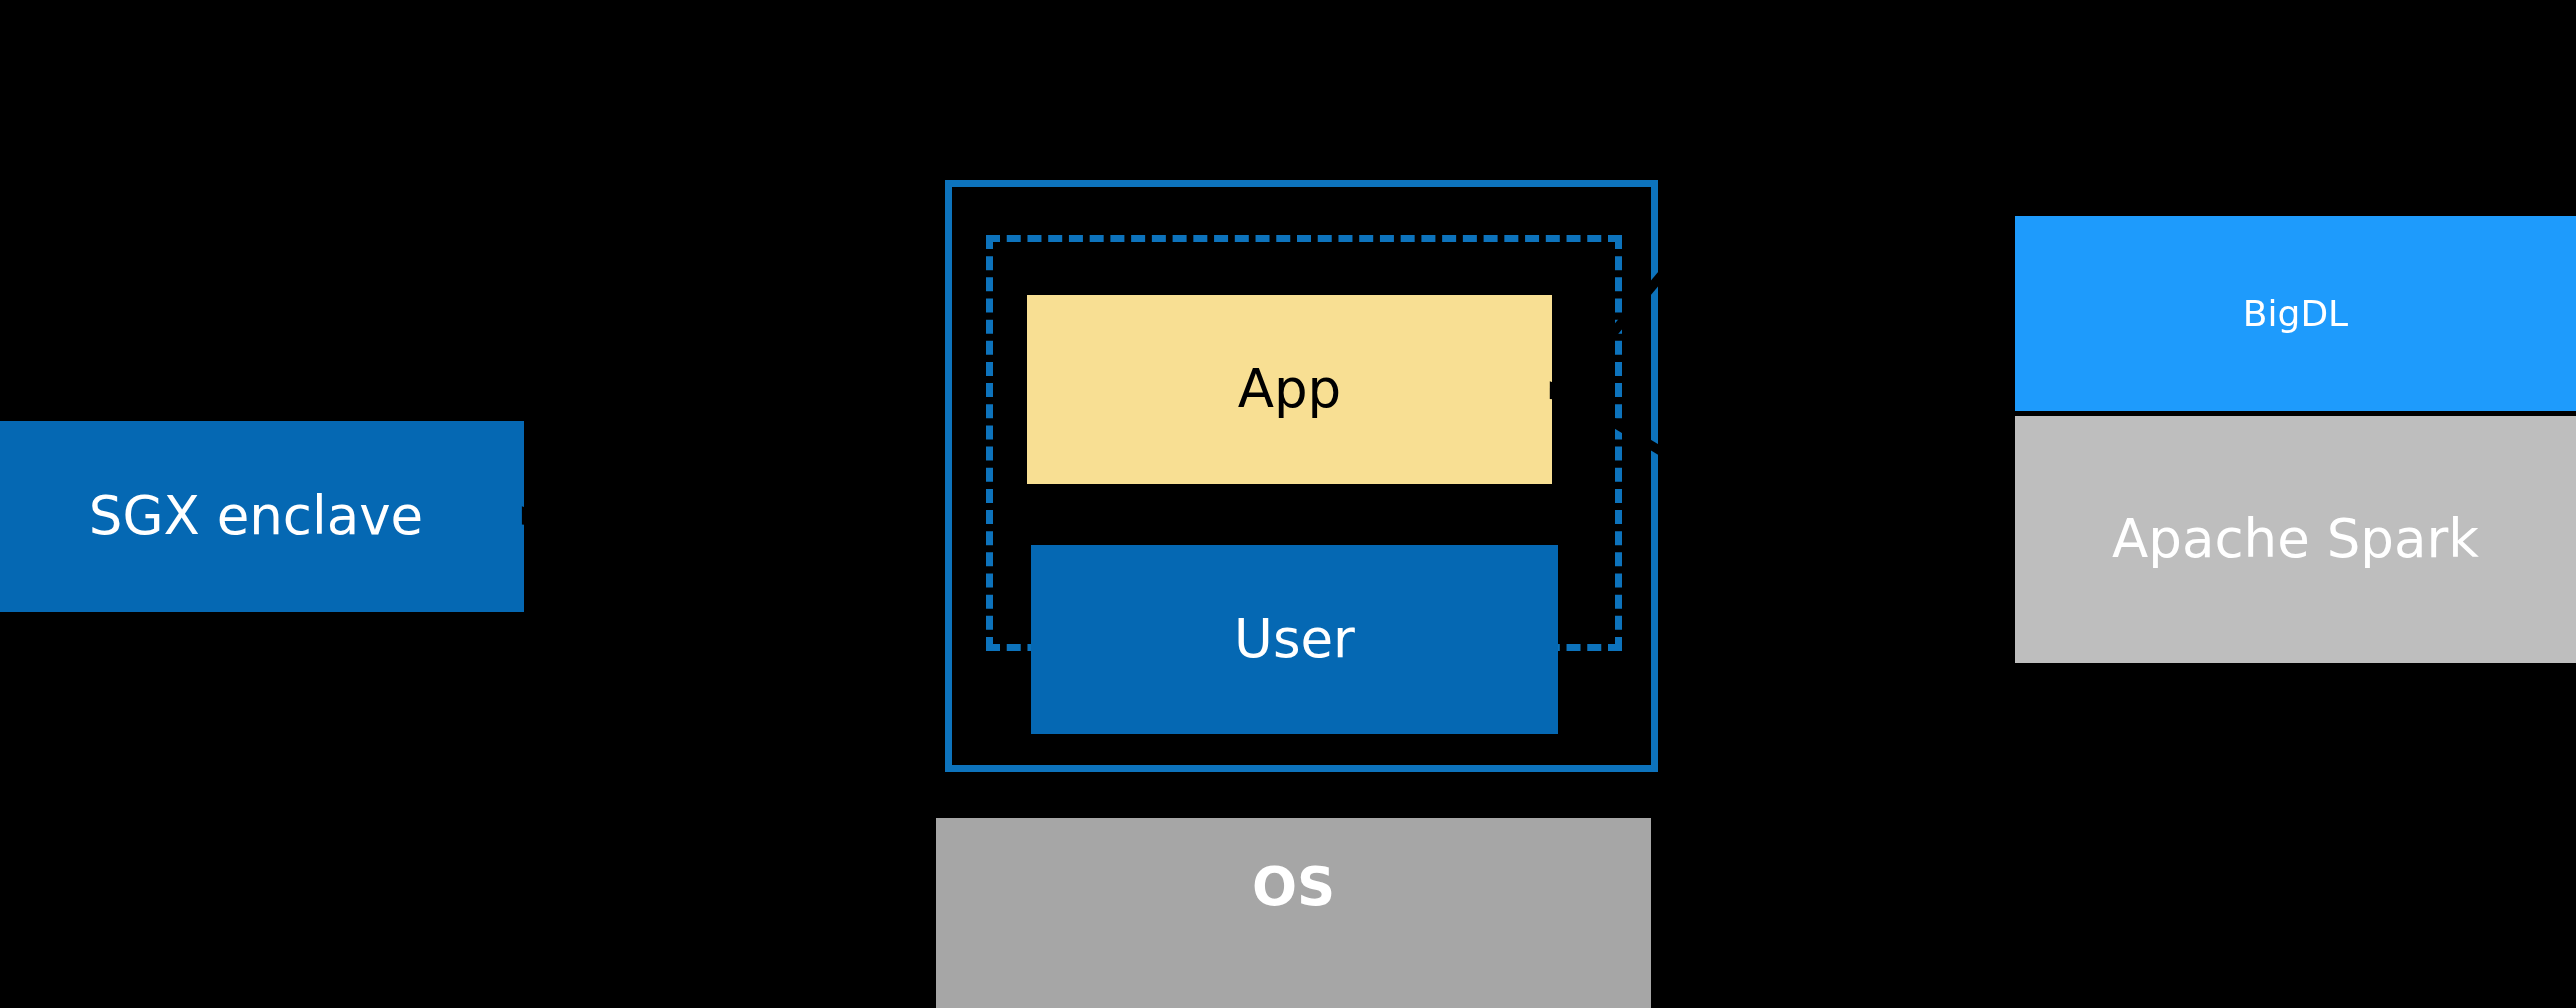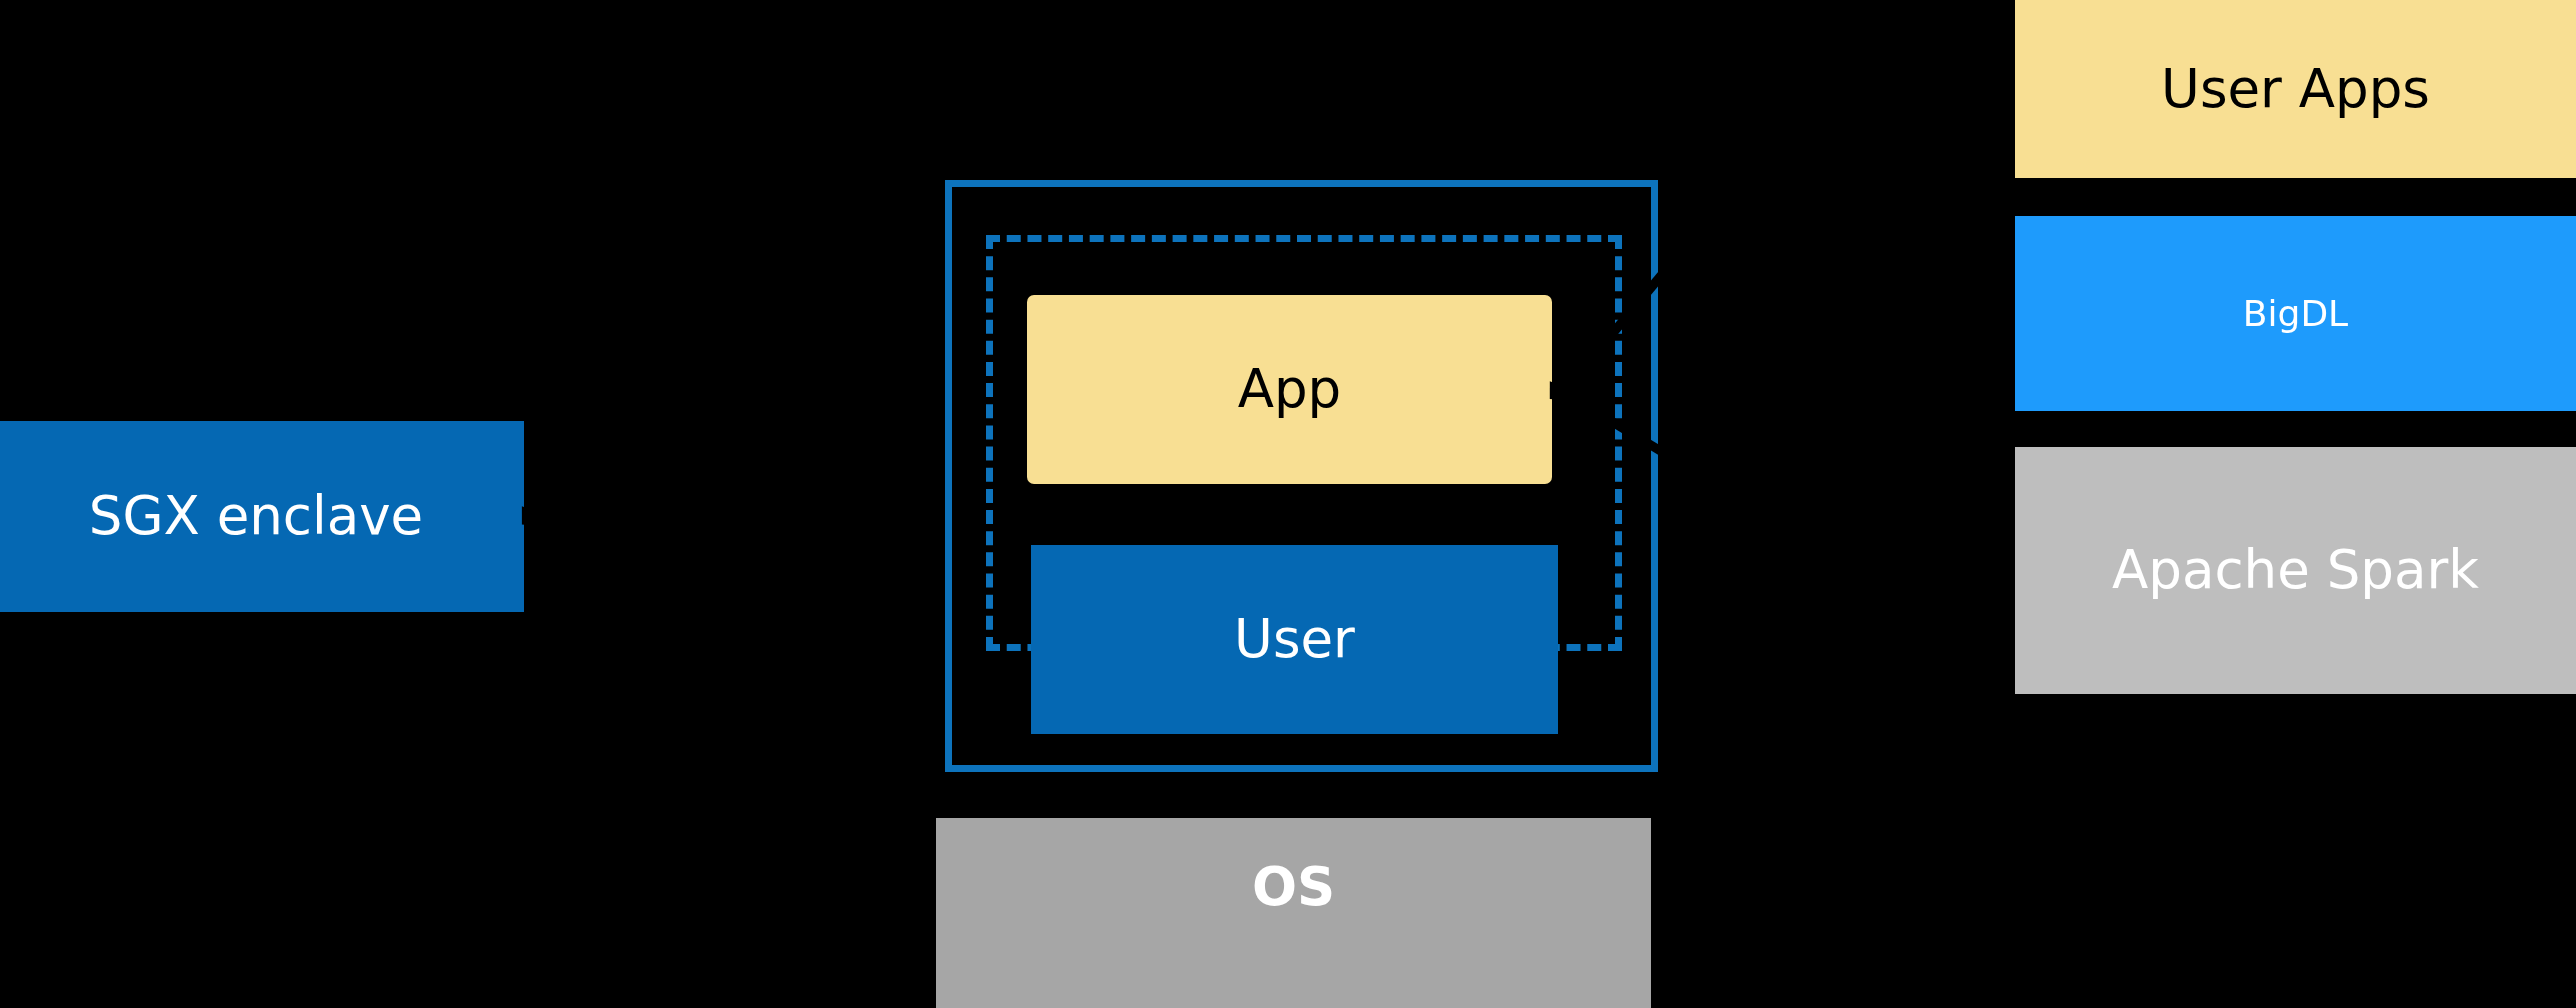--- a/index.html
+++ b/index.html
@@ -47,21 +47,20 @@
     color: #FFFFFF;
     font-size: 36px;
     font-weight: 400;
   }
   #apache-spark-box {
     left: 2015px; top: 416px; width: 561px; height: 247px;
     background: #BEBEBE;
     color: #FFFFFF;
     font-size: 53px;
     font-weight: 400;
-    margin-top: 31px;
   }
 
   
   #sgx-enclave-box {
     left: -54px; top: 421px; width: 578px; height: 191px;
     background: #0568B3;
     color: #FFFFFF;
     font-size: 53px;
     font-weight: 400;
     padding-left: 42px;
@@ -83,21 +82,20 @@
     border: 7.5px dashed #0D73BC;
     box-sizing: border-box;
     background: transparent;
   }
   #app-box {
     left: 1027px; top: 295px; width: 525px; height: 189px;
     background: #F8DF93;
     color: #000000;
     font-size: 53px;
     font-weight: 400;
-    border-radius: 7px;
   }
   #libos-box {
     left: 1031px; top: 545px; width: 527px; height: 189px;
     background: #0568B3;
     color: #FFFFFF;
     font-size: 53px;
     font-weight: 400;
   }
   #os-box {
     left: 936px; top: 818px; width: 715px; height: 211px;
@@ -135,23 +133,20 @@
   </div>
 
   <div class="box" id="libos-box">
     <span class="label">User</span>
   </div>
 
   <div class="box" id="os-box">
     <span class="label">OS</span>
   </div>
 
-  <div class="box" id="user-apps-box">
-    <span class="label">User Apps</span>
-  </div>
 
   <div class="box" id="bigdl-box">
     <span class="label">BigDL</span>
   </div>
 
   <div class="box" id="apache-spark-box">
     <span class="label">Apache Spark</span>
   </div>
 
   <svg id="connectors" viewBox="0 0 3075 1204" width="2576" height="1009">

